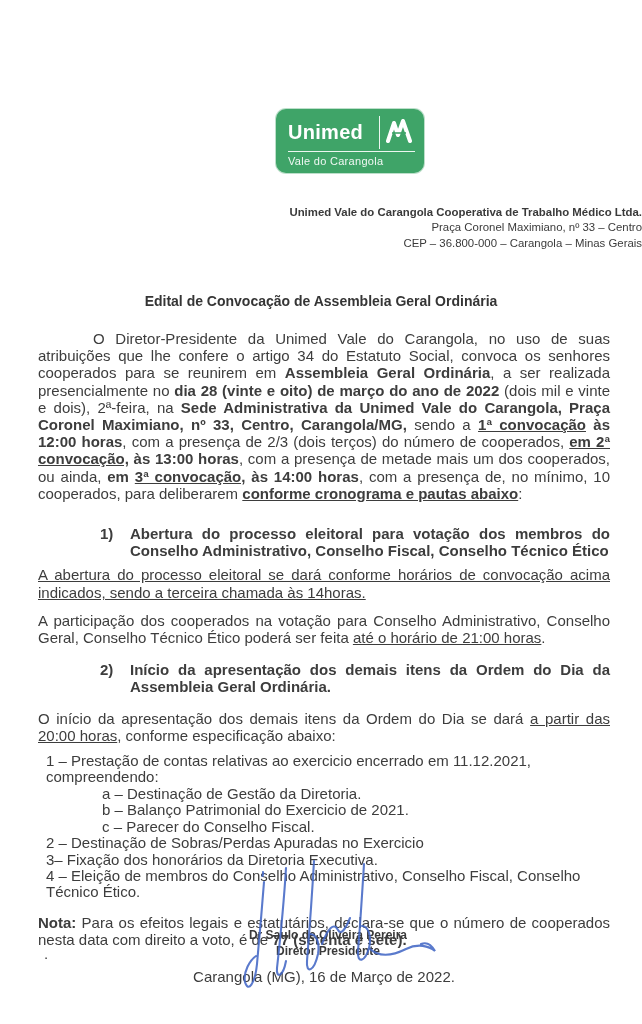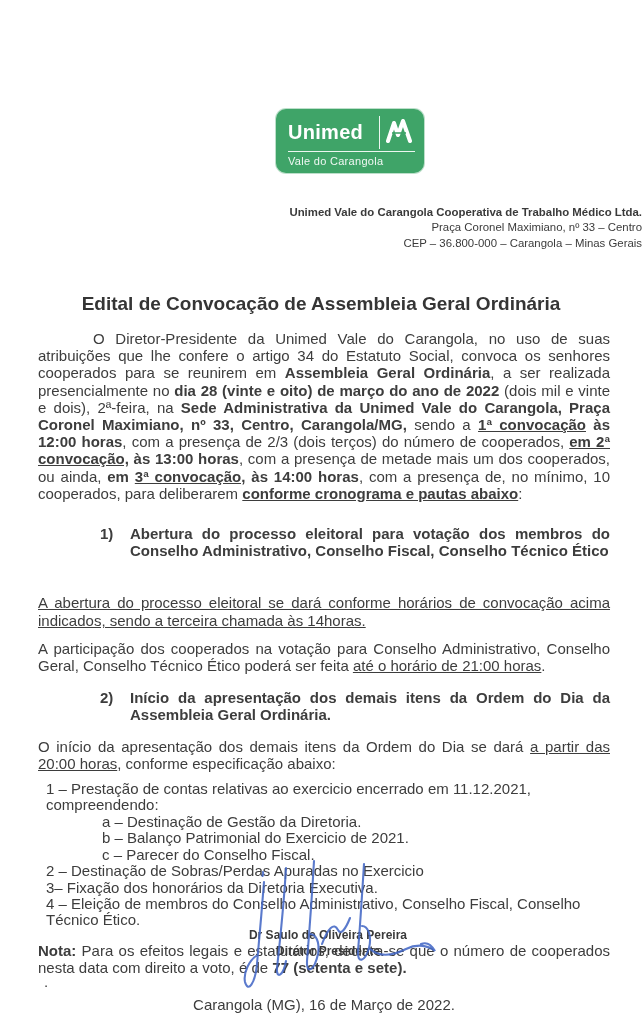--- a/index.html
+++ b/index.html
@@ -23,31 +23,31 @@
   .logo-region{color:rgba(255,255,255,.92);font-size:11px;letter-spacing:.3px;}
 
   
   .header-block{position:absolute;top:205px;left:0;width:100%;text-align:right;
                 font-size:11.4px;line-height:15.4px;color:#3a3a3a;}
   .email-link{color:#2750b8;text-decoration:underline;}
   .tel-gap{display:inline-block;width:28px;}
 
   
   .doc-title{position:absolute;top:293px;left:0;width:100%;text-align:center;
-             font-size:19px;font-weight:bold;color:#353535;}
+             font-size:14px;font-weight:bold;color:#353535;}
 
   
   .body{position:absolute;left:38px;top:330px;width:572px;
         font-size:15px;line-height:17.2px;color:#3d3d3d;text-align:justify;}
   .p1{text-indent:55px;}
   .item{display:flex;font-weight:bold;text-align:justify;}
   .item-num{width:30px;margin-left:62px;flex:none;}
   .item-text{flex:1;}
   .item1{margin-top:23px;}
-  .p2{margin-top:35px;}
+  .p2{margin-top:7px;}
   .p3{margin-top:11px;}
   .item2{margin-top:15px;}
   .p4{margin-top:14px;}
   .list{margin-top:9px;line-height:16.4px;text-align:left;}
   .li{padding-left:8px;}
   .li-sub{padding-left:64px;}
   .nota{margin-top:13px;}
   .stray-dot{margin-top:1px;line-height:10px;text-align:left;padding-left:6px;}
   .date-line{margin-top:9px;text-align:center;text-indent:0;}
 

